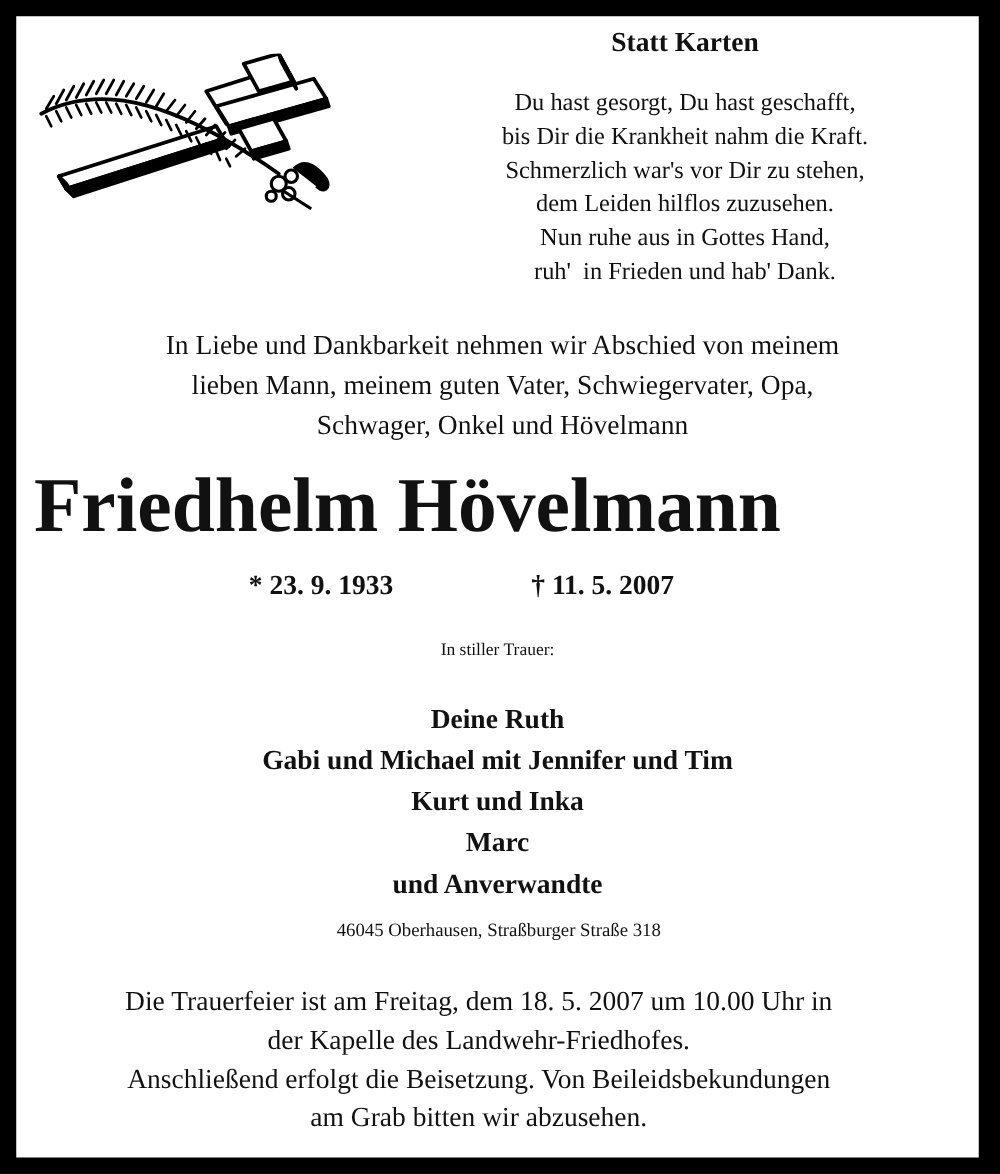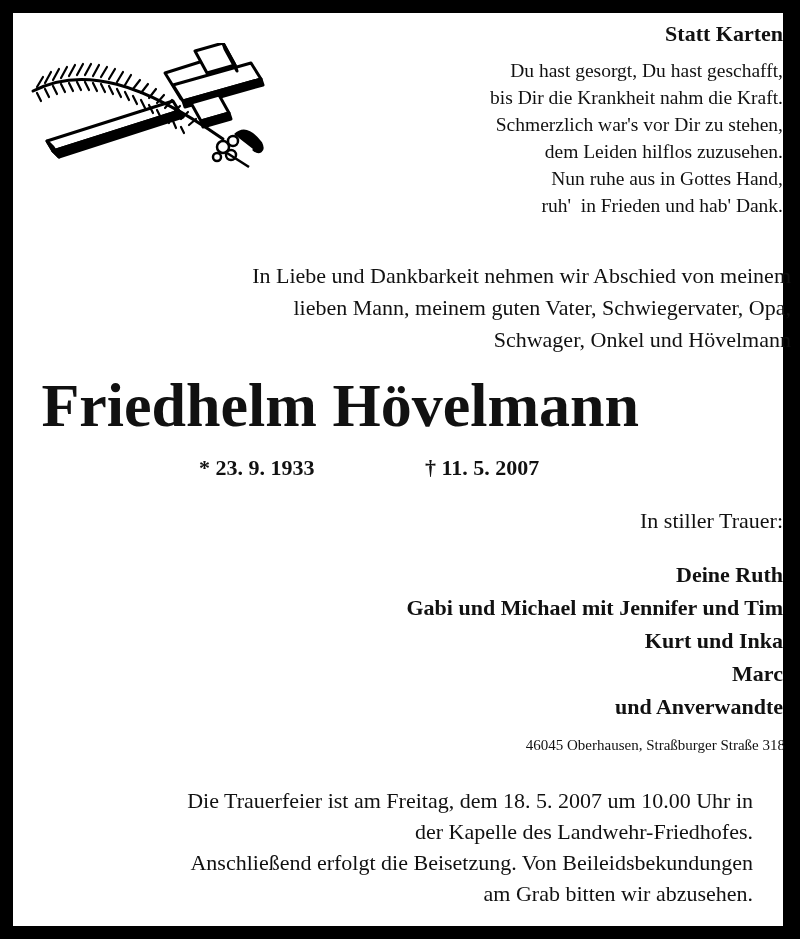--- a/index.html
+++ b/index.html
@@ -17,39 +17,39 @@
       position: absolute;
       left: 13px;
       top: 13px;
       width: 770px;
       height: 913px;
       background: #ffffff;
       font-family: "Liberation Serif", "DejaVu Serif", serif;
       color: #111111;
     }
     .abs { position: absolute; }
-    .center { text-align: right; }
+    .center { text-align: center; }
     .cross-art {
       left: 10px;
       top: 30px;
       width: 250px;
       height: 125px;
     }
     .header-block {
       left: 300px;
       top: 6px;
       width: 470px;
     }
     .header-title {
       font-weight: bold;
       font-size: 22px;
       line-height: 30px;
     }
     .poem {
-      margin-top: 8px;
+      margin-top: 20px;
       font-size: 19.5px;
       line-height: 27px;
     }
     .poem div { white-space: pre; }
     .intro {
       left: 0;
       top: 247px;
       width: 778px;
       font-size: 22px;
       line-height: 32px;
@@ -79,21 +79,21 @@
     }
     .date-death {
       position: absolute;
       left: 412px;
       top: 0;
     }
     .mourning-label {
       left: 0;
       top: 492px;
       width: 770px;
-      font-size: 22px;
+      font-size: 14px;
       line-height: 32px;
     }
     .mourners {
       left: 0;
       top: 545px;
       width: 770px;
       font-size: 22px;
       font-weight: bold;
       line-height: 33px;
     }

